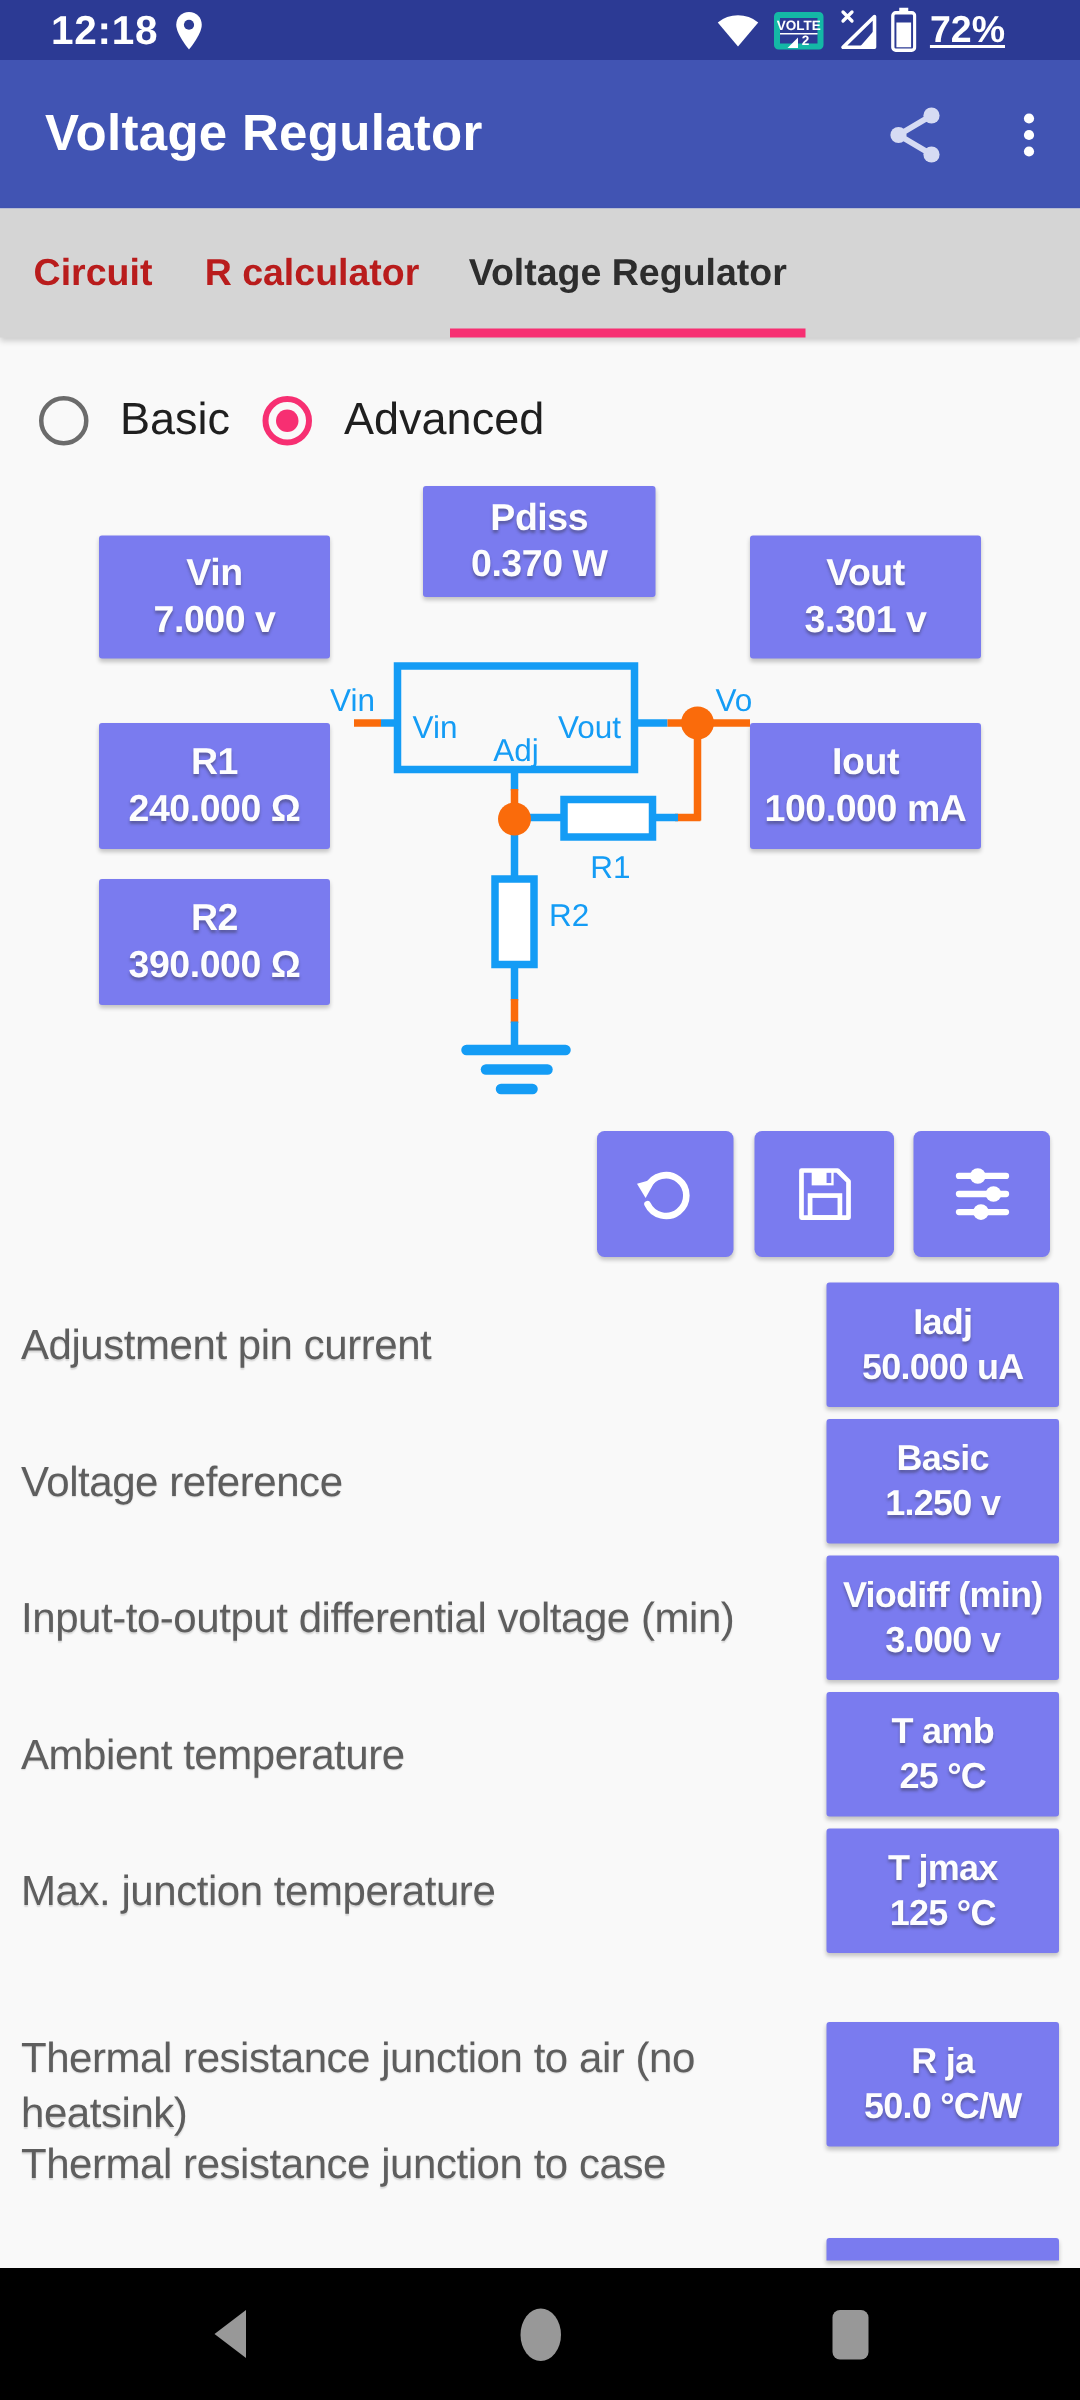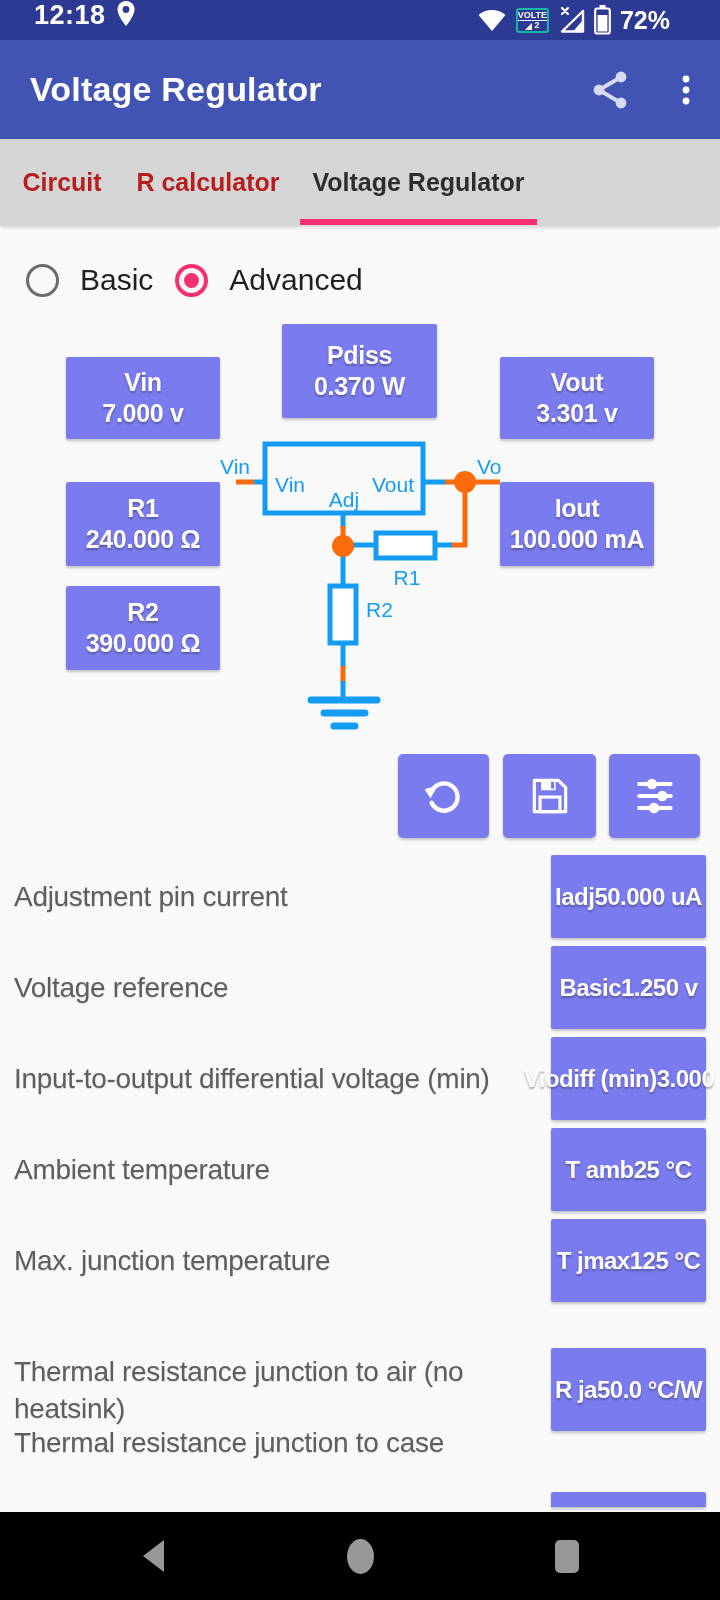--- a/index.html
+++ b/index.html
@@ -3,25 +3,25 @@
 <meta charset="utf-8">
 <style>
   html,body{margin:0;padding:0;background:#222;}
   *{box-sizing:border-box;}
   .screen{position:relative;width:720px;height:1600px;overflow:hidden;
           font-family:"Liberation Sans",sans-serif;background:#f9f9f9;}
 
   
   .statusbar{position:absolute;left:0;top:0;width:720px;height:40px;background:#2c3a94;
              display:flex;align-items:center;justify-content:space-between;padding:0 30px 0 34px;color:#fff;}
-  .sb-left{display:flex;align-items:flex-start;gap:10px;height:100%;}
+  .sb-left{display:flex;align-items:center;gap:10px;height:100%;}
   .sb-time{font-size:27px;font-weight:bold;letter-spacing:.5px;}
   .sb-right{display:flex;align-items:center;gap:9px;height:100%;padding-right:20px;}
-  .sb-pct{font-size:25px;font-weight:bold;}
-  .volte-box{width:33px;height:25px;border:2px solid #14b8a6;border-radius:3px;display:flex;flex-direction:column;
+  .sb-pct{font-size:25px;font-weight:bold;text-decoration:underline;}
+  .volte-box{width:33px;height:25px;border:4px solid #14b8a6;border-radius:3px;display:flex;flex-direction:column;
              align-items:center;justify-content:flex-start;padding-top:1px;}
   .volte-top{font-size:9px;font-weight:bold;line-height:9px;letter-spacing:0;}
   .volte-bottom{display:flex;align-items:flex-end;gap:2px;height:10px;border-top:1.5px solid #fff;width:100%;justify-content:center;}
   .volte-tri{width:0;height:0;border-left:7px solid transparent;border-bottom:7px solid #fff;}
   .volte-2{font-size:9px;font-weight:bold;line-height:10px;}
 
   
   .appbar{position:absolute;left:0;top:40px;width:720px;height:99px;background:#4154b3;
           display:flex;align-items:center;justify-content:space-between;padding:0 24px 0 30px;}
   .appbar-title{color:#fff;font-size:34px;font-weight:bold;letter-spacing:.2px;}
@@ -47,21 +47,21 @@
   .mode-label{font-size:30px;color:#1f1f1f;margin-left:21px;}
   .mode-gap{width:22px;}
 
   
   .vbox{position:absolute;background:#7a7bef;color:#fdfdfe;display:flex;flex-direction:column;
         align-items:center;justify-content:center;text-align:center;border-radius:2px;
         box-shadow:0 2px 3px rgba(0,0,0,.22);cursor:pointer;}
   .vbox .l1,.vbox .l2{font-size:25px;font-weight:bold;line-height:31px;letter-spacing:-.3px;
         text-shadow:0 2px 2px rgba(40,40,40,.38);white-space:nowrap;}
   .b-vin  {left:66px; top:357px;width:154px;height:82px;}
-  .b-pdiss{left:282px;top:324px;width:155px;height:94px;}
+  .b-pdiss{left:282px;top:324px;width:155px;height:74px;}
   .b-vout {left:500px;top:357px;width:154px;height:82px;}
   .b-r1   {left:66px; top:482px;width:154px;height:84px;}
   .b-iout {left:500px;top:482px;width:154px;height:84px;}
   .b-r2   {left:66px; top:586px;width:154px;height:84px;}
 
   
   .circuit{position:absolute;left:210px;top:440px;width:300px;height:300px;}
   .circuit text{font-family:"Liberation Sans",sans-serif;font-size:21px;fill:#149cf5;}
 
   
@@ -71,21 +71,21 @@
   .act.reset{left:398px;width:91px;}
   .act.save{left:503px;width:93px;}
   .act.settings{left:609px;width:91px;}
 
   
   .prow{position:absolute;left:14px;width:692px;height:83px;display:flex;align-items:center;
         justify-content:space-between;}
   .plabel{flex:1;padding-right:6px;font-size:28px;line-height:37px;color:#5e5e5e;
           letter-spacing:-.3px;text-shadow:0 1px 1px rgba(0,0,0,.14);}
   .pbox{width:155px;height:83px;flex:none;background:#7a7bef;color:#fdfdfe;display:flex;
-        flex-direction:row;align-items:center;justify-content:center;text-align:center;
+        flex-direction:column;align-items:center;justify-content:center;text-align:center;
         border-radius:2px;box-shadow:0 2px 3px rgba(0,0,0,.22);cursor:pointer;}
   .pbox .n,.pbox .v{font-size:24px;font-weight:bold;line-height:30px;letter-spacing:-.5px;
         text-shadow:0 2px 2px rgba(40,40,40,.38);white-space:nowrap;}
   .pbox.partial{position:absolute;left:551px;top:1492px;height:15px;border-radius:2px 2px 0 0;}
 
   
   .navbar{position:absolute;left:0;top:1512px;width:720px;height:88px;background:#000;}
   .navbtn{position:absolute;top:0;height:88px;width:80px;background:none;border:none;
           display:flex;align-items:center;justify-content:center;cursor:pointer;}
   .nav-back{left:112px;}

